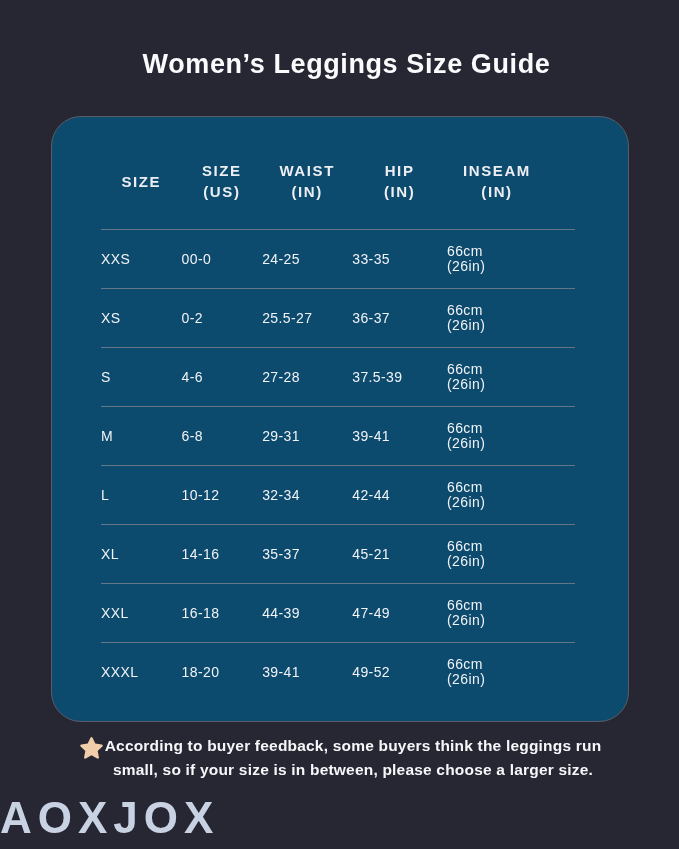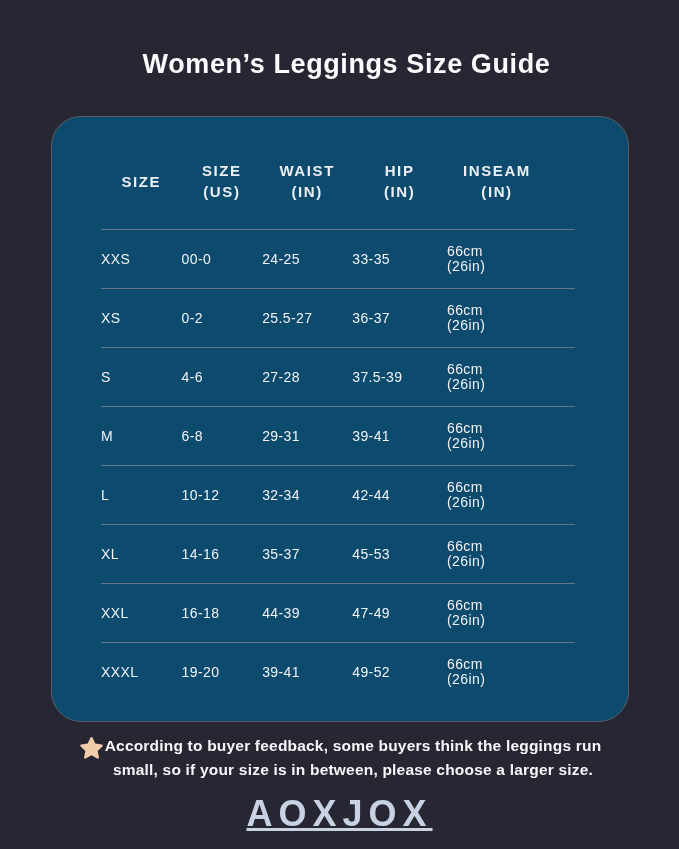--- a/index.html
+++ b/index.html
@@ -81,26 +81,25 @@
     font-weight: bold;
     line-height: 1.58;
     text-align: center;
     letter-spacing: 0.2px;
     color: #f6f7f9;
   }
   .footnote-text span { display: block; }
   .brand-logo {
     position: absolute;
     top: 793px; left: 0; width: 100%;
-    text-align: center;
-    font-size: 36px;
+    text-align: left;
+    font-size: 44px;
     font-weight: bold;
     letter-spacing: 6px;
     color: #c8d2e2;
-    text-decoration: underline;
   }
 </style>
 </head>
 <body>
 
 <h1 class="page-title">Women’s Leggings Size Guide</h1>
 
 <div class="panel">
 
   <div class="thead">
@@ -190,21 +189,21 @@
       <span>(26in)</span>
     </div>
   </div>
 
   <div class="divider"></div>
 
   <div class="tr">
     <div class="td">XL</div>
     <div class="td">14-16</div>
     <div class="td">35-37</div>
-    <div class="td">45-53</div>
+    <div class="td">45-21</div>
     <div class="td td-inseam">
       <span>66cm</span>
       <span>(26in)</span>
     </div>
   </div>
 
   <div class="divider"></div>
 
   <div class="tr">
     <div class="td">XXL</div>
@@ -214,21 +213,21 @@
     <div class="td td-inseam">
       <span>66cm</span>
       <span>(26in)</span>
     </div>
   </div>
 
   <div class="divider"></div>
 
   <div class="tr">
     <div class="td">XXXL</div>
-    <div class="td">19-20</div>
+    <div class="td">18-20</div>
     <div class="td">39-41</div>
     <div class="td">49-52</div>
     <div class="td td-inseam">
       <span>66cm</span>
       <span>(26in)</span>
     </div>
   </div>
 
 </div>
 

